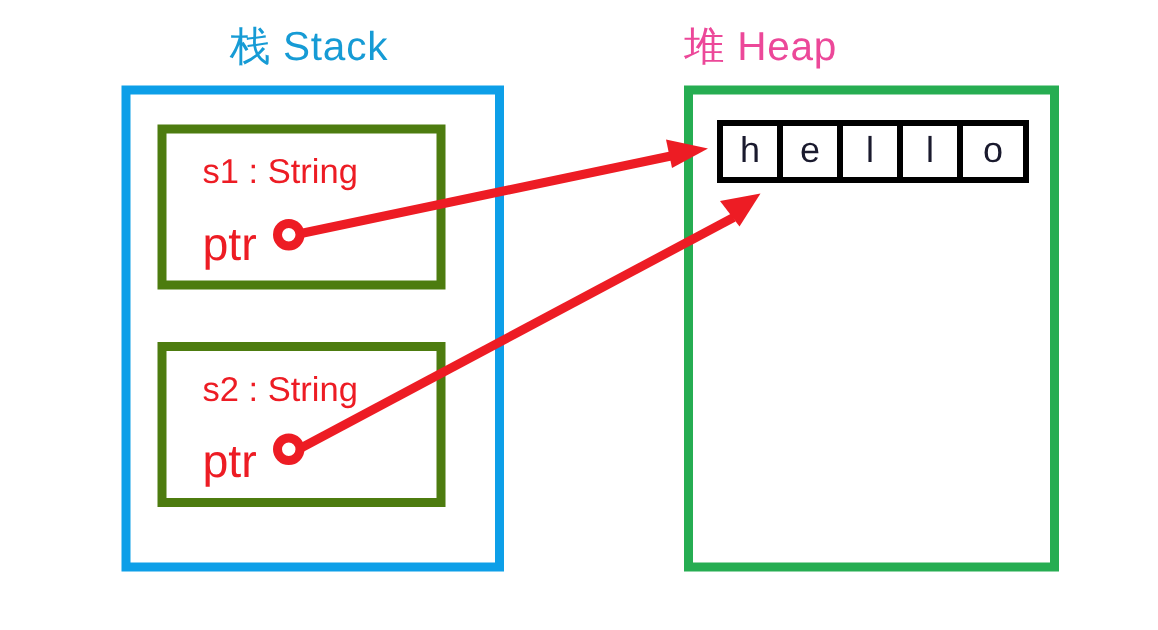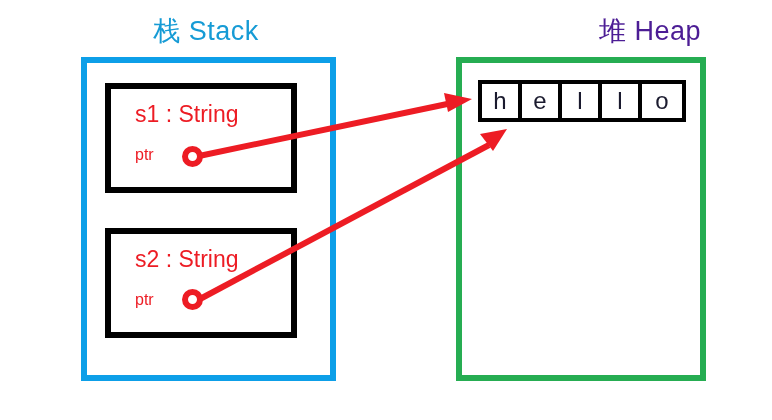--- a/index.html
+++ b/index.html
@@ -31,22 +31,22 @@
     left: 81px;
     top: 18px;
     width: 250px;
     text-align: center;
     color: #169BD5;
   }
   #heap-title {
     left: 456px;
     top: 18px;
     width: 245px;
-    text-align: right;
-    color: #4c1d95;
+    text-align: left;
+    color: #ec4899;
   }
 
   
   .region-box {
     position: absolute;
     background: transparent;
   }
   #stack-box {
     left: 81px;
     top: 57px;
@@ -58,42 +58,42 @@
     left: 456px;
     top: 57px;
     width: 238px;
     height: 312px;
     border: 6px solid #26AD52;
   }
 
   
   .var-box {
     position: absolute;
-    border: 6px solid #000000;
+    border: 6px solid #4d7c0f;
     background: transparent;
     box-sizing: border-box;
     padding-left: 28px;
   }
   #s1-box { left: 105px; top: 83px;  width: 192px; height: 110px; }
   #s2-box { left: 105px; top: 228px; width: 192px; height: 110px; text-align: center; }
 
   .var-type {
     position: absolute;
     left: 24px;
     top: 14px;
     font-size: 23px;
     color: #ED1C24;
     white-space: nowrap;
     line-height: 1;
   }
   .var-field {
     position: absolute;
     left: 24px;
     top: 58px;
-    font-size: 16px;
+    font-size: 31px;
     color: #ED1C24;
     white-space: nowrap;
     line-height: 1;
   }
 
   
   .ptr-dot {
     position: absolute;
     width: 9px;
     height: 9px;

